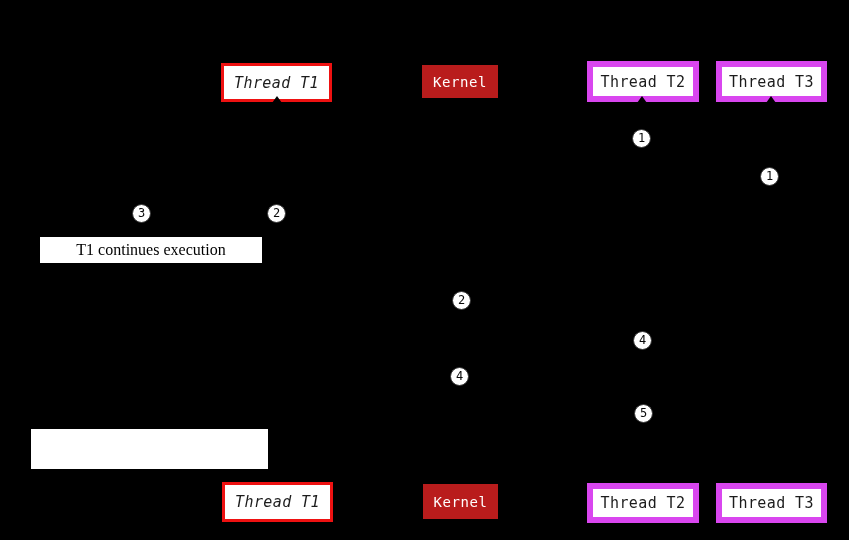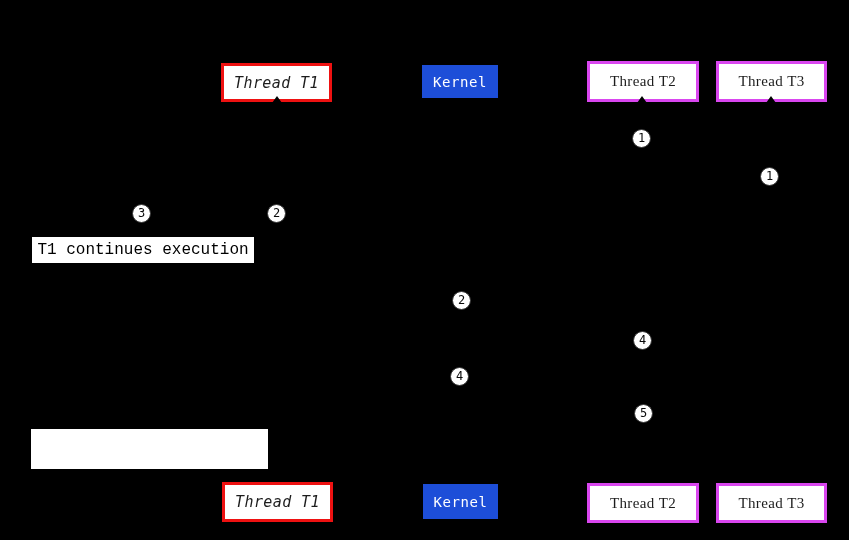--- a/index.html
+++ b/index.html
@@ -23,23 +23,23 @@
     background: #ffffff;
     color: #1c1c1c;
     display: flex;
     align-items: center;
     justify-content: center;
     font-size: 15px;
     letter-spacing: 0.4px;
     white-space: nowrap;
   }
   .box.red-border  { border: 3px solid #ee1111; font-style: italic; }
-  .box.blue-border { border: 3px solid #d946ef; font-family: Liberation Serif, serif; }
+  .box.blue-border { border: 6px solid #d946ef; }
   .box.kernel {
-    background: #1d4ed8;
+    background: #b91c1c;
     color: #ffffff;
     border: none;
     font-size: 14px;
     letter-spacing: 0.6px;
   }
   
   #t1-top     { left: 221px; top: 63px; width: 111px; height: 39px; }
   #kernel-top { left: 422px; top: 65px; width: 76px;  height: 33px; }
   #t2-top     { left: 587px; top: 61px; width: 112px; height: 41px; }
   #t3-top     { left: 716px; top: 61px; width: 111px; height: 41px; }
@@ -66,30 +66,30 @@
   #badge-t3-step1     { left: 760px; top: 167px; }
   #badge-t1-step3     { left: 132px; top: 204px; }
   #badge-t1-step2     { left: 267px; top: 204px; }
   #badge-kernel-step2 { left: 452px; top: 291px; }
   #badge-t2-step4     { left: 633px; top: 331px; }
   #badge-kernel-step4 { left: 450px; top: 367px; }
   #badge-t2-step5     { left: 634px; top: 404px; }
 
   #annotation {
     position: absolute;
-    left: 32px;
+    left: 40px;
     top: 237px;
     width: 222px;
     height: 26px;
     background: #ffffff;
     color: #000000;
     display: flex;
     align-items: center;
     justify-content: center;
-    font-family: Liberation Mono, monospace;
+    font-family: Liberation Serif, serif;
     font-size: 16px;
     white-space: nowrap;
   }
   #blank-rect {
     position: absolute;
     left: 31px;
     top: 429px;
     width: 237px;
     height: 40px;
     background: #ffffff;

